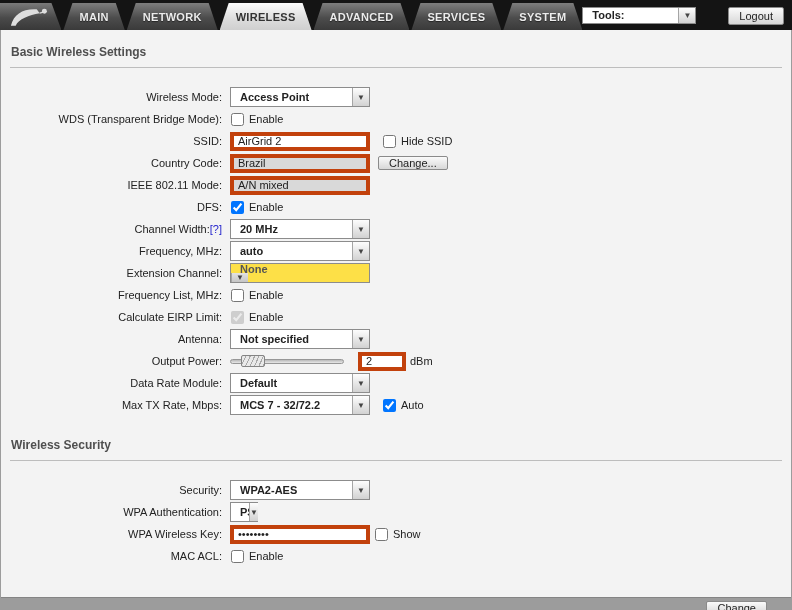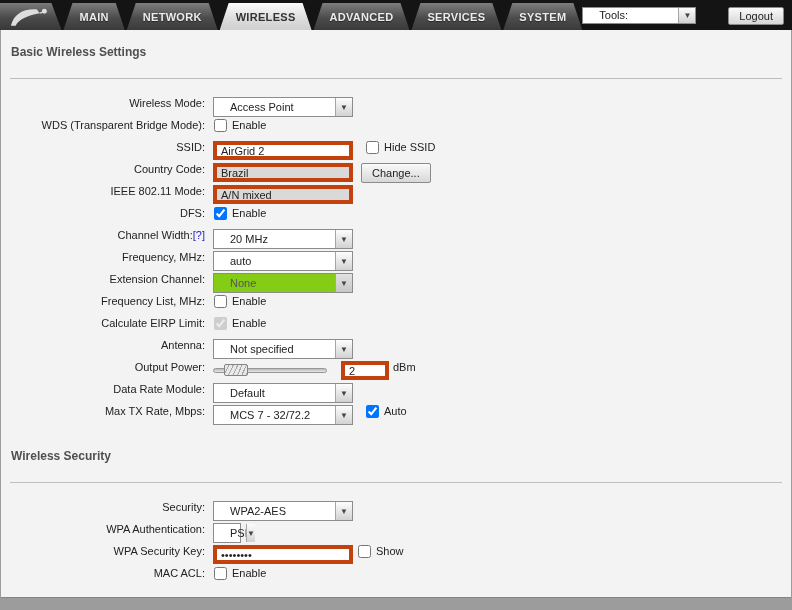--- a/index.html
+++ b/index.html
@@ -27,56 +27,56 @@
     background:linear-gradient(#fbfbfb,#dcdcdc 60%,#cfcfcf);
     color:#333; text-shadow:none;
   }
   .header-right { margin-left:auto; align-self:center; display:flex; align-items:center; padding-right:8px; }
 
   
   .select {
     display:inline-flex; align-items:stretch; width:140px; height:20px;
     background:#fff; border:1px solid #8c8c8c; cursor:pointer;
   }
-  .select .val { flex:1; display:flex; align-items:center; padding:0 16px; font-size:11px; color:#222; white-space:nowrap; overflow:hidden; }
+  .select .val { flex:1; display:flex; align-items:center; padding:0 9px; font-size:11px; color:#222; white-space:nowrap; overflow:hidden;font-weight:bold; }
   .select .arrow {
     width:17px; display:flex; align-items:center; justify-content:center;
     background:linear-gradient(#fdfdfd,#d2d2d2); border-left:1px solid #a5a5a5;
     font-size:8px; color:#444;
   }
-  .select.disabled { background:#84cc16; cursor:default; }
+  .select.disabled { background:#fde047; cursor:default;flex-direction:column; }
   .select.disabled .val { color:#555; }
   .select.disabled .arrow { background:linear-gradient(#e2e2e2,#c6c6c6); }
   .select.small { width:28px; }
 
   .tinput {
     width:140px; height:19px; border:4px solid #c2410c; background:#fff;
     font-family:"Liberation Sans", sans-serif; font-size:11px; padding:0 4px; color:#222;
   }
   .tinput.readonly { background:#d9d9d9; }
   .tinput.num { width:48px; }
 
   input[type="checkbox"] { width:13px; height:13px; margin:0 4px 0 1px; vertical-align:middle; }
 
   .btn {
-    height:20px; padding:0 10px; font-size:11px; color:#222; cursor:pointer;
+    height:14px; padding:0 10px; font-size:11px; color:#222; cursor:pointer;
     background:linear-gradient(#fafafa,#d7d7d7); border:1px solid #8a8a8a; border-radius:2px;
     font-family:"Liberation Sans", sans-serif;
   }
   .btn.mini { height:18px; }
 
   
   .content { margin:0 1px; height:568px; background:#f3f3f3; border-bottom:1px solid #848484; }
   .section-h {
-    margin:0 9px; padding:15px 1px 19px; border-bottom:1px solid #bdbdbd;
+    margin:0 9px; padding:15px 1px 8px; border-bottom:1px solid #bdbdbd;
     font-size:12px; font-weight:bold; color:#4f4f4f;
   }
   .section-h.second { padding-top:22px; }
   .form { padding-top:18px; }
-  .row { display:flex; align-items:flex-start; height:22px; font-size:11px; color:#222; }
+  .row { display:flex; align-items:center; height:22px; font-size:11px; color:#222;margin-left:17px; }
   .label { width:212px; text-align:right; padding-right:8px; white-space:nowrap; }
   .help { color:#2222cc; text-decoration:none; cursor:pointer; }
   .gap12 { width:12px; } .gap8 { width:8px; } .gap4 { width:4px; }
   .cb-label { padding-left:1px; }
 
   
   .slider { position:relative; width:114px; height:18px; display:flex; align-items:center; margin-right:14px; }
   .slider .track { width:100%; height:5px; background:linear-gradient(#b9b9b9,#e8e8e8); border:1px solid #979797; border-radius:3px; }
   .slider .handle {
     position:absolute; left:11px; top:3px; width:24px; height:12px;
@@ -260,21 +260,21 @@
 
       <div class="row">
         <div class="label">WPA Authentication:</div>
         <div class="select small">
           <span class="val">PSK</span>
           <span class="arrow">▼</span>
         </div>
       </div>
 
       <div class="row">
-        <div class="label">WPA Security Key:</div>
+        <div class="label">WPA Wireless Key:</div>
         <input class="tinput" type="text" value="••••••••" style="">
         <span class="gap4"></span>
         <input type="checkbox" style="">
         <span class="cb-label">Show</span>
       </div>
 
       <div class="row">
         <div class="label">MAC ACL:</div>
         <input type="checkbox" style="">
         <span class="cb-label">Enable</span>

